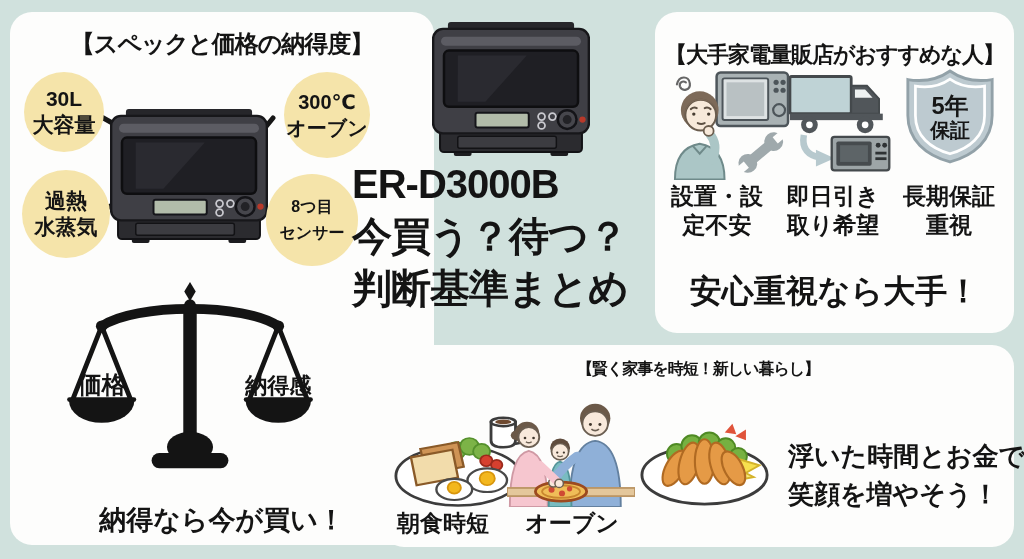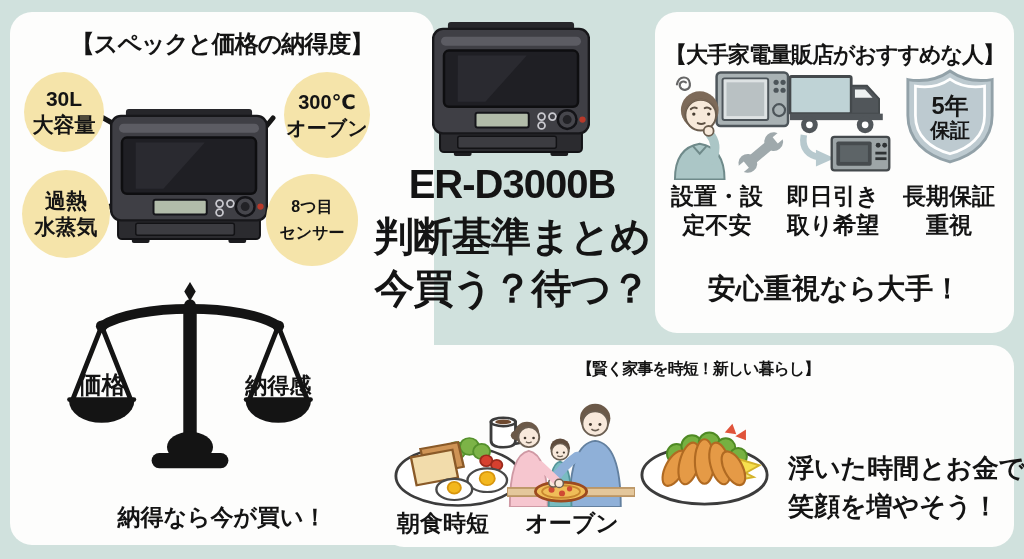--- a/index.html
+++ b/index.html
@@ -16,43 +16,43 @@
   #left-panel{left:10px;top:12px;width:424px;height:533px;}
   .lp-title{top:16px;font-size:24px;letter-spacing:-1px;}
   .callout{
     position:absolute;background:#f5e4aa;border-radius:50%;
     display:flex;flex-direction:column;align-items:center;justify-content:center;
     font-weight:800;font-size:21px;line-height:26px;text-align:right;
   }
   #mw-left{left:100px;top:95px;width:158px;height:138px;}
   #pointer-lines{left:0;top:0;width:360px;height:533px;}
   #scale-svg{left:55px;top:270px;width:250px;height:192px;}
-  .lp-conclusion{top:490px;font-size:23px;text-align:center;}
+  .lp-conclusion{top:490px;font-size:27px;text-align:center;}
   
   #mw-center{left:432px;top:20px;width:158px;height:138px;}
-  #center-title{left:352px;top:158px;width:320px;text-align:center;font-weight:800;
+  #center-title{left:352px;top:158px;width:320px;text-align:left;font-weight:800;
     font-size:40px;line-height:52px;letter-spacing:-1px;}
   
   #right-panel{left:655px;top:12px;width:359px;height:321px;}
   .rp-title{top:16px;font-size:22px;letter-spacing:-1px;margin-top:12px;}
   #person-svg{left:12px;top:56px;width:124px;height:112px;}
   #truck-svg{left:134px;top:58px;width:104px;height:104px;}
   #shield-svg{left:250px;top:56px;width:90px;height:97px;}
   .rp-label{position:absolute;top:170px;width:120px;text-align:center;
     font-weight:800;font-size:23px;line-height:29px;}
   .rp-label span{display:block;}
-  .rp-conclusion{top:258px;font-size:28px;}
+  .rp-conclusion{top:258px;font-size:32px;}
   
   #bottom-panel{left:382px;top:345px;width:632px;height:202px;}
   .bp-title{top:14px;font-size:16px;letter-spacing:-1px;}
   #breakfast-svg{left:12px;top:55px;width:146px;height:108px;}
   #family-svg{left:125px;top:55px;width:128px;height:107px;}
   #fried-svg{left:258px;top:70px;width:130px;height:92px;}
   .bp-label{position:absolute;top:163px;text-align:center;font-weight:800;font-size:23px;white-space:nowrap;}
-  #bp-message{left:406px;top:104px;width:225px;font-weight:800;font-size:26px;line-height:38px;white-space:nowrap;}
+  #bp-message{left:406px;top:92px;width:225px;font-weight:800;font-size:26px;line-height:38px;white-space:nowrap;}
   svg text{font-family:"Liberation Sans","DejaVu Sans",sans-serif;}
 </style>
 </head>
 <body>
 
 <div id="left-panel" class="panel">
   <div class="ttl lp-title">【スペックと価格の納得度】</div>
 
   <svg id="pointer-lines" class="abs" viewBox="0 0 360 533">
     <g stroke="#161616" stroke-width="5" stroke-linecap="round">
@@ -139,22 +139,22 @@
   <circle cx="111" cy="98" r="3.5" fill="none" stroke="#c9c9cf" stroke-width="1.8"></circle>
   <circle cx="122" cy="98" r="3.5" fill="none" stroke="#c9c9cf" stroke-width="1.8"></circle>
   <circle cx="111" cy="107" r="3.5" fill="none" stroke="#c9c9cf" stroke-width="1.8"></circle>
   <circle cx="137" cy="101" r="9.5" fill="#46464c" stroke="#141418" stroke-width="2.5"></circle>
   <circle cx="137" cy="101" r="4.5" fill="#222226"></circle>
   <circle cx="152.5" cy="101" r="3.2" fill="#b8392a"></circle>
 </svg>
 
 <div id="center-title" class="abs">
   <div>ER-D3000B</div>
+  <div>今買う？待つ？</div>
   <div>判断基準まとめ</div>
-  <div>今買う？待つ？</div>
 </div>
 
 <div id="right-panel" class="panel">
   <div class="ttl rp-title">【大手家電量販店がおすすめな人】</div>
 
   <svg id="person-svg" class="abs" viewBox="0 0 125 112">
     <rect x="50" y="4" width="72" height="54" rx="4" fill="#a9b2b4" stroke="#4d555a" stroke-width="2.5"></rect>
     <rect x="56" y="10" width="46" height="42" rx="2" fill="#dde2e3" stroke="#4d555a" stroke-width="2"></rect>
     <rect x="60" y="14" width="38" height="34" fill="#b9c1c3"></rect>
     <circle cx="110" cy="14" r="2.6" fill="#4d555a"></circle>

